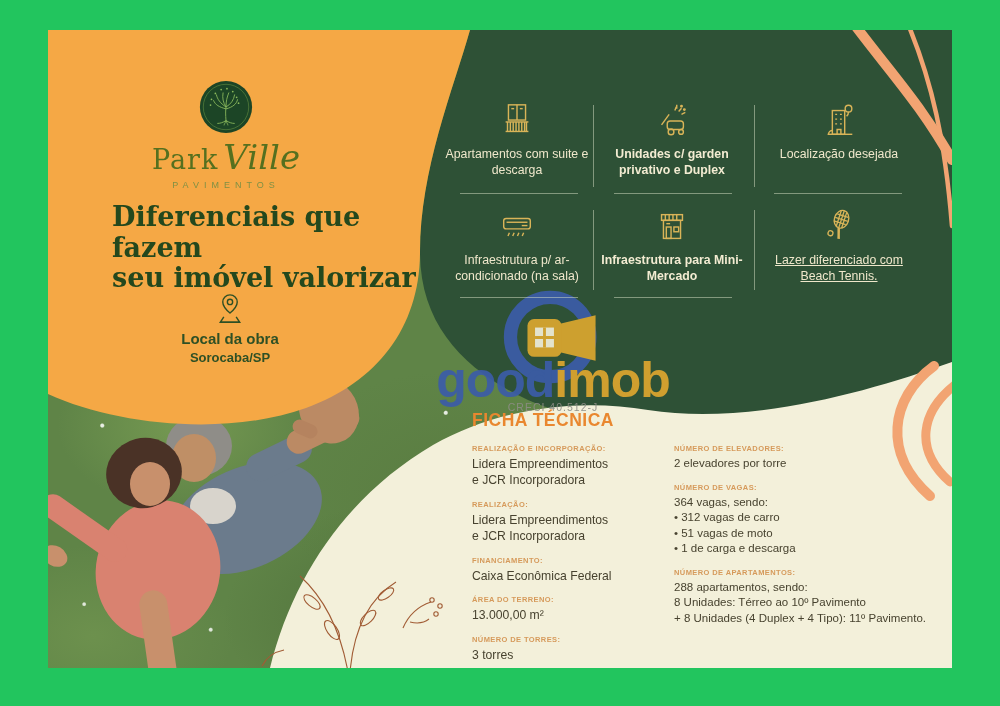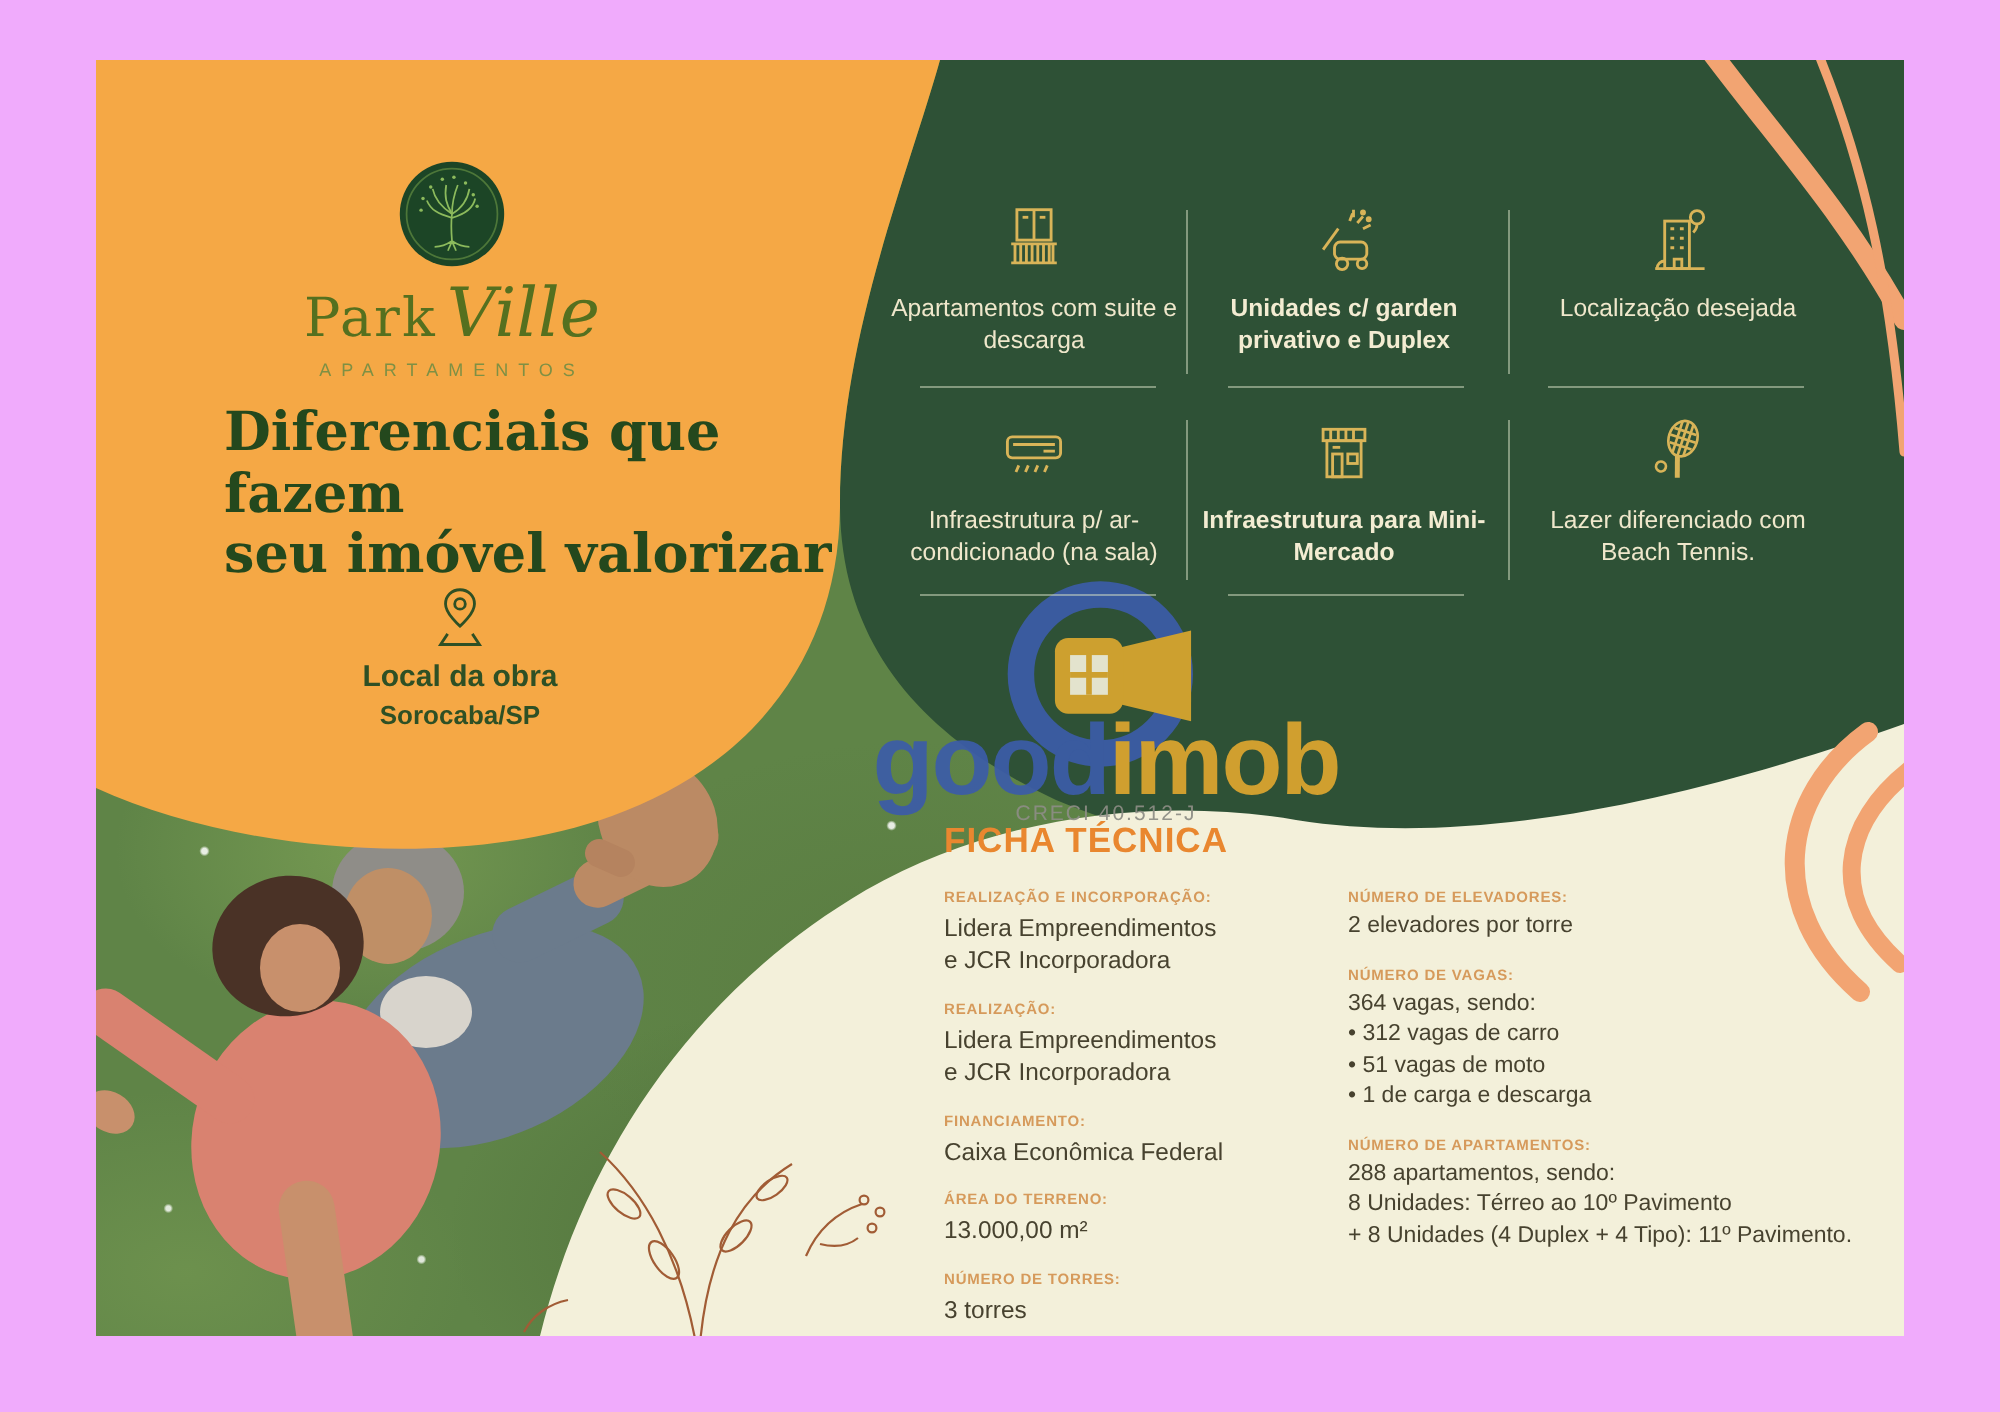--- a/index.html
+++ b/index.html
@@ -1,16 +1,16 @@
 <!DOCTYPE html>
 <html><head>
 <meta charset="utf-8">
 <style>
   html,body{margin:0;padding:0;background:#ffffff;}
-  .canvas{position:relative;width:1000px;height:706px;background:#f0abfc;overflow:hidden;
+  .canvas{position:relative;width:1000px;height:706px;background:#22c55e;overflow:hidden;
           font-family:"Liberation Sans",sans-serif;}
   .flyer{position:absolute;left:48px;top:30px;width:904px;height:638px;overflow:hidden;background:#5f8447;}
 
   
   .photo{position:absolute;inset:0;z-index:1;
     background-color:#5f8447;
     background-image:
       radial-gradient(circle at 6% 62%, rgba(255,255,255,.85) 0 1.4px, transparent 2.6px),
       radial-gradient(circle at 11% 78%, rgba(255,255,255,.8) 0 1.2px, transparent 2.4px),
       radial-gradient(circle at 4% 90%, rgba(255,255,255,.8) 0 1.2px, transparent 2.4px),
@@ -167,21 +167,21 @@
               <circle cx="41" cy="20" r="0.9"></circle>
               <circle cx="15" cy="22" r="0.9"></circle>
             <circle cx="43" cy="26" r="0.9"></circle>
               <circle cx="14" cy="28" r="0.9"></circle>
           </g>
         </svg>
       </div>
       <div class="wordmark">
         <span class="wm-park">Park</span><span class="wm-ville">Ville</span>
       </div>
-      <div class="wm-sub">APARTAMENTOS</div>
+      <div class="wm-sub">PAVIMENTOS</div>
     </div>
 
     <div class="headline">
       <div>Diferenciais que fazem</div>
       <div>seu imóvel valorizar</div>
     </div>
 
     <div class="loc">
       <div class="pin">
         <svg viewBox="0 0 34 38" width="30" height="34">
@@ -269,21 +269,21 @@
               <g fill="none" stroke="currentColor" stroke-width="1.5">
             <rect x="6" y="11" width="28" height="11" rx="2.5"></rect>
             <line x1="9" y1="15" x2="31" y2="15"></line>
             <line x1="25" y1="18.5" x2="31" y2="18.5"></line>
             <path d="M12,26 l-1.5,3.5 M17,26 l-1.5,3.5 M22,26 l-1.5,3.5 M27,26 l-1.5,3.5"></path>
           </g>
             </svg>
         </div>
         <div class="flabel2">Infraestrutura p/ ar-condicionado (na sala)</div>
       </div>
-      <div class="feature" style="left:716px;top:178px;">
+      <div class="feature" style="left:716px;top:178px;text-decoration:underline;">
         <div class="ficon">
           <svg viewBox="0 0 40 40">
               <g fill="none" stroke="currentColor" stroke-width="1.4" transform="rotate(18 20 20)">
             <ellipse cx="20" cy="11.5" rx="7.5" ry="9.5"></ellipse>
             <path d="M14,7.5 h12 M13,11.5 h14 M14,15.5 h12 M17,2.8 v17.4 M20,2 v19 M23,2.8 v17.4"></path>
             <path d="M20,21 l3.5,11" stroke-width="2.6"></path>
             <circle cx="13.5" cy="29" r="2.6"></circle>
           </g>
             </svg>
         </div>

